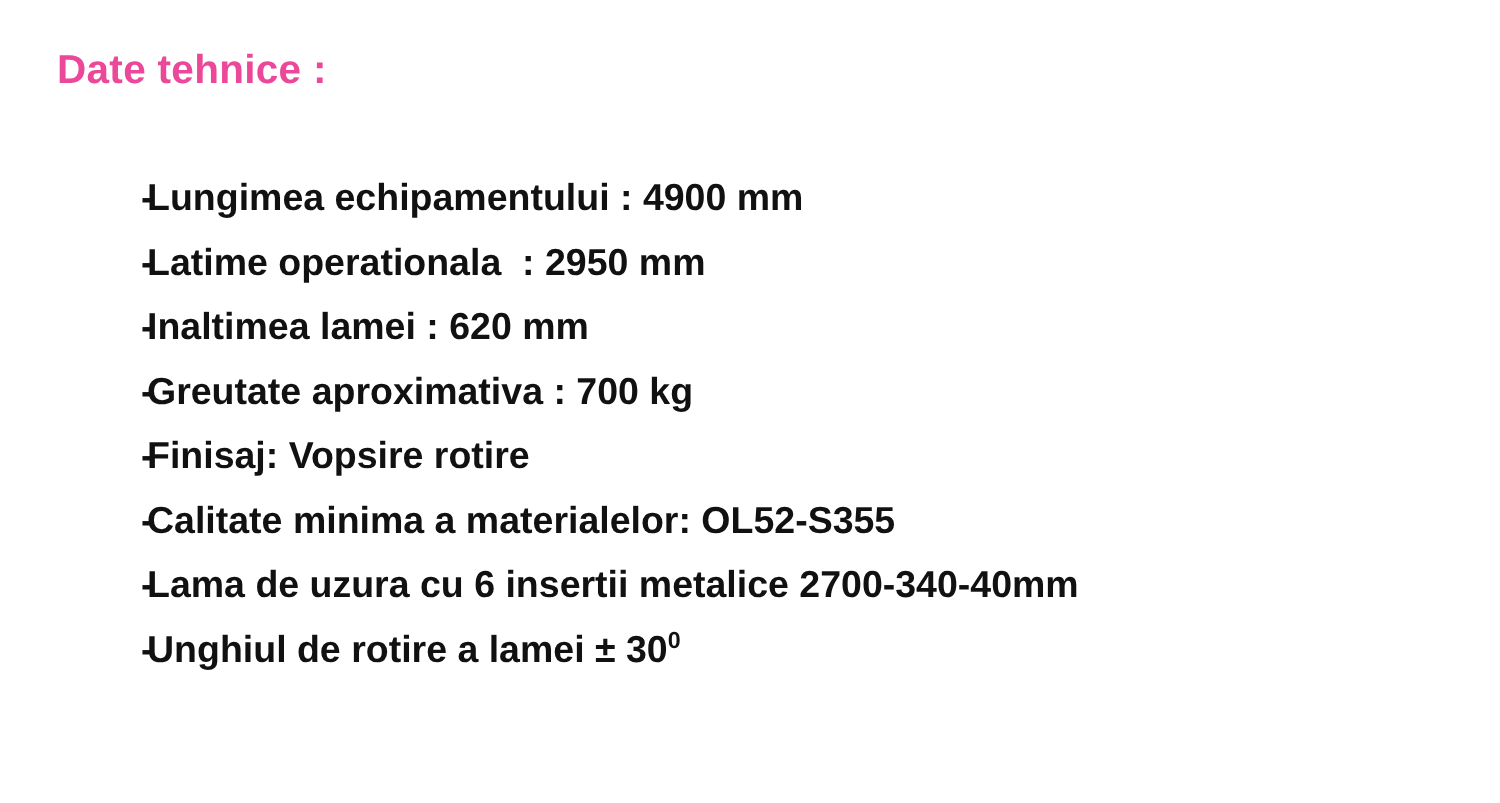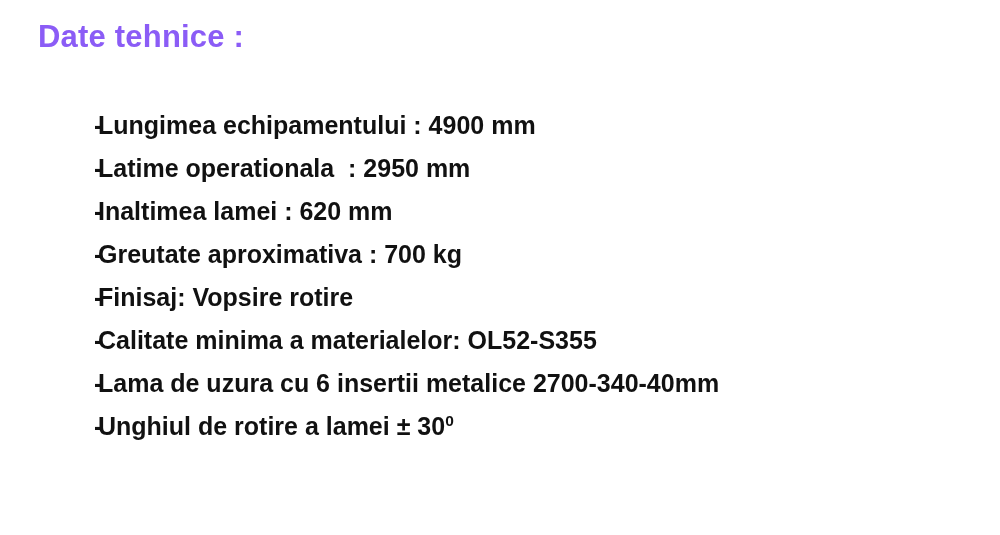--- a/index.html
+++ b/index.html
@@ -15,26 +15,26 @@
     overflow: hidden;
   }
   .slide {
     position: relative;
     width: 1000px;
     height: 535px;
     box-sizing: border-box;
     padding: 18px 30px 0 36px;
   }
   .slide-title {
-    font-size: 31px;
+    font-size: 27px;
     font-weight: bold;
     letter-spacing: 0.2px;
     line-height: 1.2;
-    margin: 0 0 0 2px;
-    color: #8b5cf6;
+    margin: 12px 0 0 2px;
+    color: #ec4899;
   }
   .spec-list {
     list-style: none;
     margin: 0;
     padding: 0;
     margin-top: 58px;
   }
   .spec-item {
     display: flex;
     align-items: baseline;

